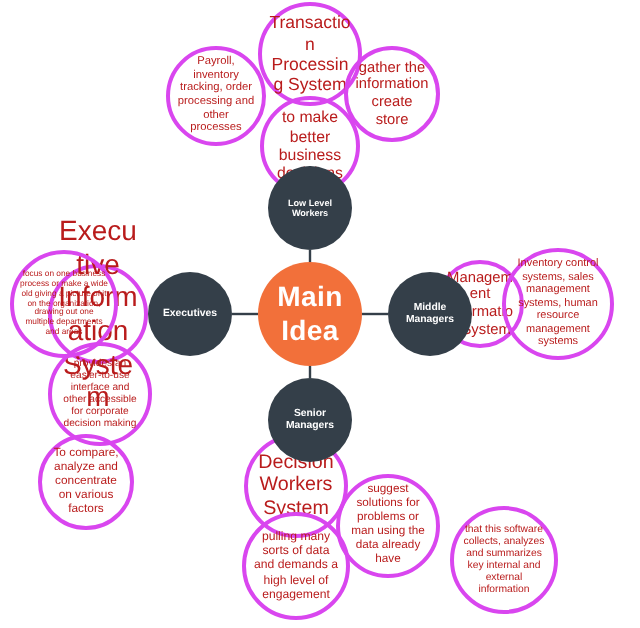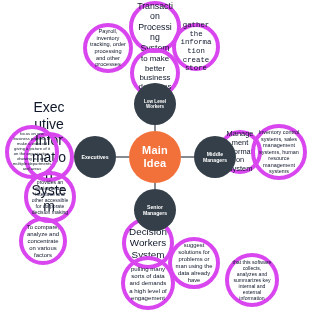--- a/index.html
+++ b/index.html
@@ -40,22 +40,22 @@
     font-weight: bold;
     letter-spacing: 0.2px;
   }
   .node.branch {
     background: #343f49;
     color: #ffffff;
     font-weight: bold;
   }
   .node.leaf {
     background: transparent;
-    border: 4px solid #d946ef;
-    color: #0f172a;
+    border: 2px solid #d946ef;
+    color: #b91c1c;
   }
   .node span {
     display: block;
     line-height: 1.18;
     padding: 0 3px;
     word-break: break-word;
   }
 </style>
 </head>
 <body>
@@ -68,21 +68,21 @@
       <line x1="155" y1="183" x2="155" y2="189" stroke="#343f49" stroke-width="1.2"></line>
       <line x1="155" y1="83" x2="155" y2="95" stroke="#343f49" stroke-width="1.2"></line>
     </svg>
   <div id="nodes">
       <div class="node leaf" style="left: 129px; top: 1px; width: 52px; height: 52px;">
         <span style="font-size: 8.77409px;">Transaction Processing System</span>
       </div>
       <div class="node leaf" style="left: 83px; top: 23px; width: 50px; height: 50px;">
         <span style="font-size: 5.63523px;">Payroll, inventory tracking, order processing and other processes</span>
       </div>
-      <div class="node leaf" style="left: 172px; top: 23px; width: 48px; height: 48px; font-family: Liberation Mono, monospace;">
+      <div class="node leaf" style="left: 172px; top: 23px; width: 48px; height: 48px;">
         <span style="font-size: 7.37234px;">gather the information create store</span>
       </div>
       <div class="node leaf" style="left: 130px; top: 48px; width: 50px; height: 50px;">
         <span style="font-size: 7.90881px;">to make better business decisions</span>
       </div>
       <div class="node leaf" style="left: 24px; top: 132px; width: 50px; height: 50px;">
         <span style="font-size: 14px;">Executive Information System</span>
       </div>
       <div class="node leaf" style="left: 5px; top: 125px; width: 54px; height: 54px;">
         <span style="font-size: 4.16183px;">focus on one business process or make a wide old giving a picture of it on the organization, drawing out one multiple departments and areas</span>
@@ -117,16 +117,16 @@
       <div class="node branch" style="left: 74px; top: 136px; width: 42px; height: 42px;">
         <span style="font-size: 5.2px;">Executives</span>
       </div>
       <div class="node branch" style="left: 194px; top: 136px; width: 42px; height: 42px;">
         <span style="font-size: 5.17391px;">Middle Managers</span>
       </div>
       <div class="node branch" style="left: 134px; top: 189px; width: 42px; height: 42px;">
         <span style="font-size: 5.17391px;">Senior Managers</span>
       </div>
       <div class="node core" style="left: 129px; top: 131px; width: 52px; height: 52px;">
-        <span style="font-size: 11px;">Main Idea</span>
+        <span style="font-size: 14px;">Main Idea</span>
       </div>
     </div>
 </div>
 
 </body></html>

